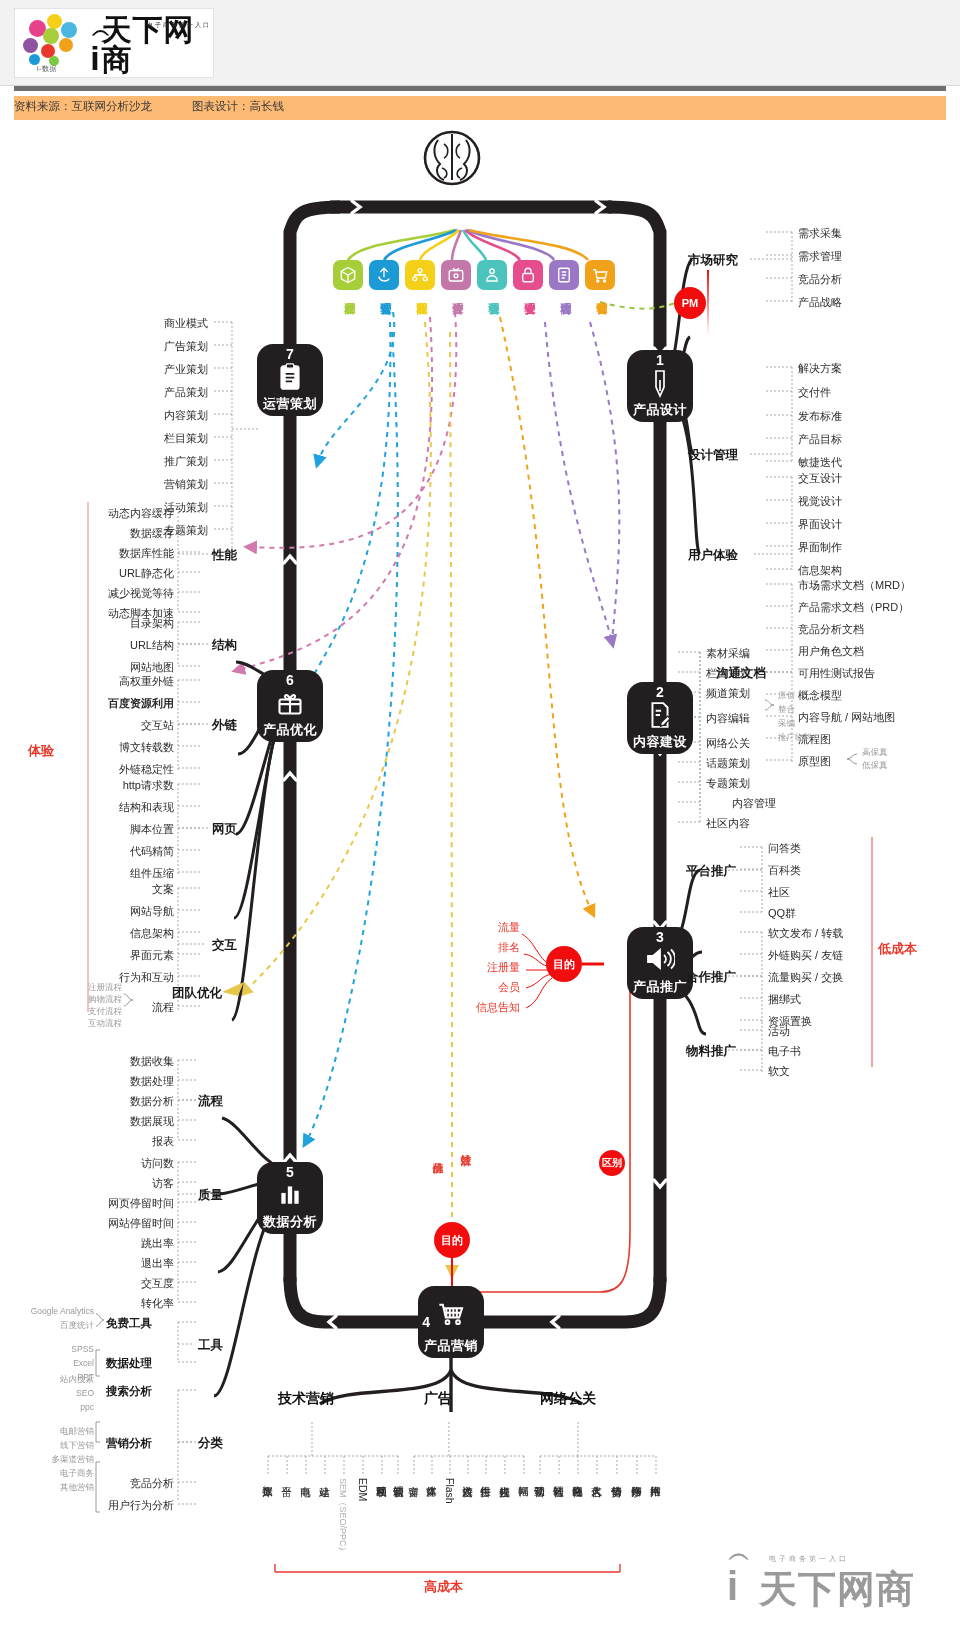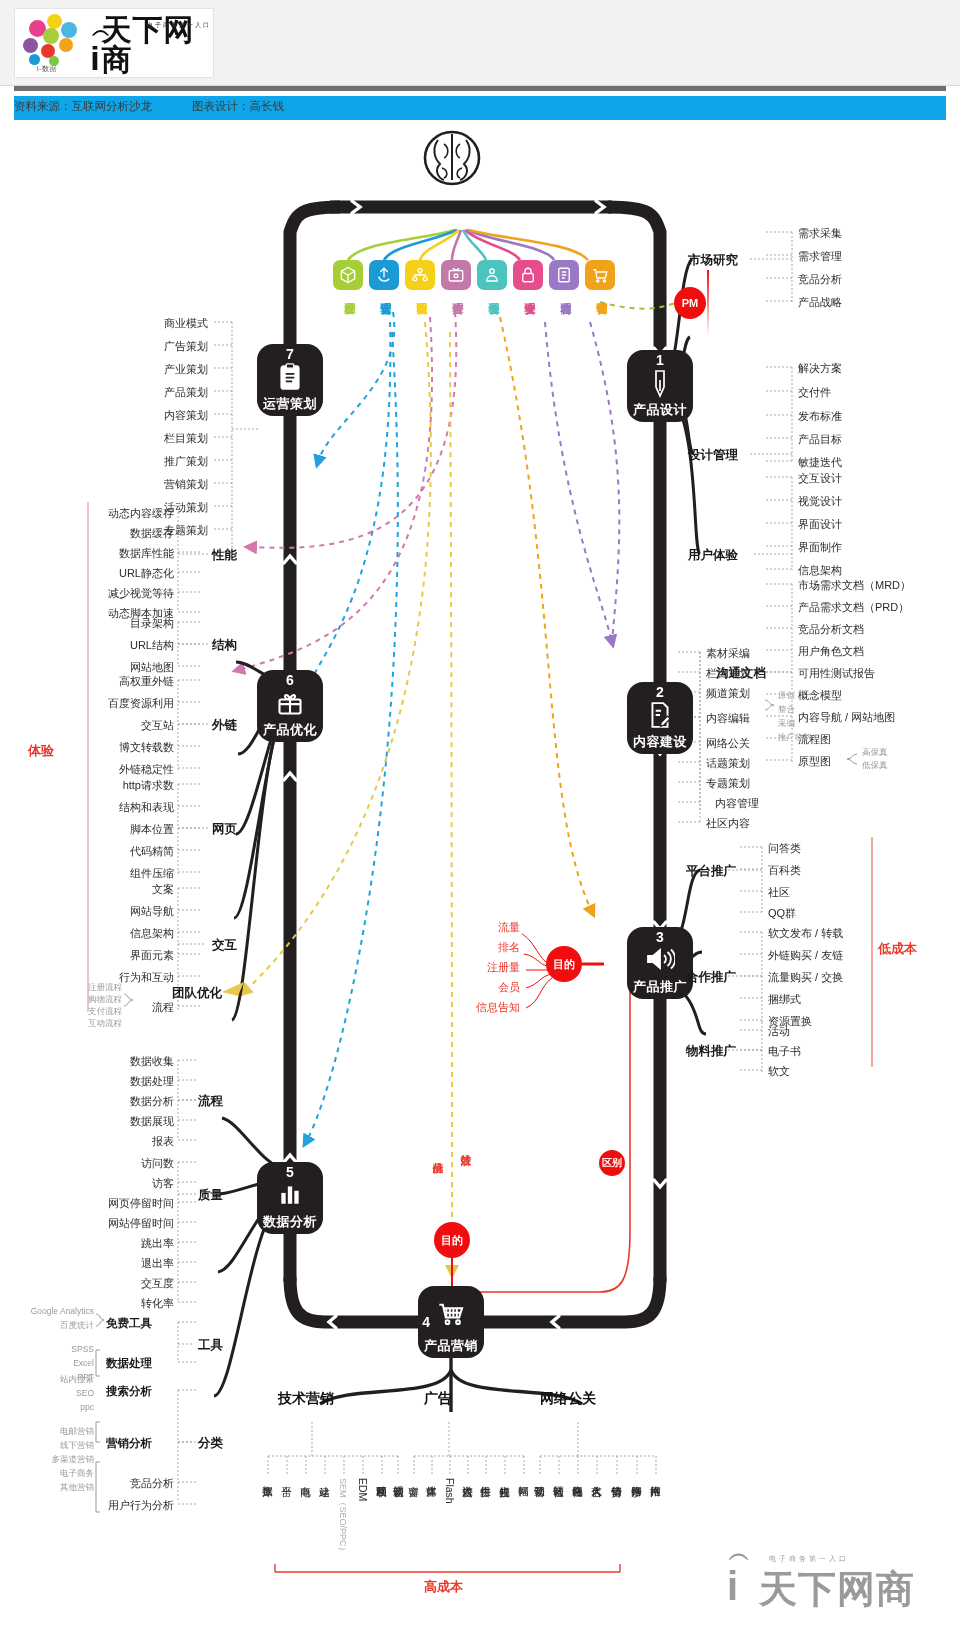--- a/index.html
+++ b/index.html
@@ -37,21 +37,21 @@
   }
   #brand-cn { font-size:30px; font-weight:bold; color:#111; line-height:1; letter-spacing:1px;}
   #brand-tag { position:absolute; right:2px; top:10px; font-size:6px; color:#333; letter-spacing:2px;}
   #main-title {
     position:absolute; left:224px; top:40px; font-size:26px; font-weight:bold;
     color:#1a1a1a; letter-spacing:1px;
   }
   #title-rule { position:absolute; left:14px; top:86px; width:932px; height:5px; background:#6f6f6f;}
   #credits {
     position:absolute; left:14px; top:96px; width:932px; height:24px;
-    font-size:11.5px; color:#3b3b3b; background:#0ea5e9;
+    font-size:11.5px; color:#3b3b3b; background:#fdba74;
   }
   #credits span.lbl { font-weight:normal; }
   #credits .c1 { position:absolute; left:0; top:3px;}
   #credits .c2 { position:absolute; left:178px; top:3px;}
   
   #canvas { position:absolute; left:0; top:122px; width:960px; height:1508px; background:#fff; }
   svg.layer { position:absolute; left:0; top:0; width:960px; height:1508px; }
   
   .node {
     position:absolute; width:66px; height:72px; background:#231f20;
@@ -713,21 +713,21 @@
   <div class="sub" style="left:862px;top:625px;">高保真</div>
   <div class="sub" style="left:862px;top:638px;">低保真</div>
 
   <div class="leaf" style="left:706px;top:524px;">素材采编</div>
   <div class="leaf" style="left:706px;top:544px;">栏目策划</div>
   <div class="leaf" style="left:706px;top:564px;">频道策划</div>
   <div class="leaf" style="left:706px;top:589px;">内容编辑</div>
   <div class="leaf" style="left:706px;top:614px;">网络公关</div>
   <div class="leaf" style="left:706px;top:634px;">话题策划</div>
   <div class="leaf" style="left:706px;top:654px;">专题策划</div>
-  <div class="leaf" style="left:715px;top:674px;">内容管理</div>
+  <div class="leaf" style="left:732px;top:674px;">内容管理</div>
   <div class="leaf" style="left:706px;top:694px;">社区内容</div>
   <div class="sub" style="left:778px;top:568px;">原创</div>
   <div class="sub" style="left:778px;top:582px;">整合</div>
   <div class="sub" style="left:778px;top:596px;">采编</div>
   <div class="sub" style="left:778px;top:610px;">推广物料</div>
 
   <div class="branch" style="left:686px;top:741px;">平台推广</div>
   <div class="leaf" style="left:768px;top:719px;">问答类</div>
   <div class="leaf" style="left:768px;top:741px;">百科类</div>
   <div class="leaf" style="left:768px;top:763px;">社区</div>
@@ -753,21 +753,21 @@
   <div class="leaf r" style="left:78px;top:464px;width:96px;">减少视觉等待</div>
   <div class="leaf r" style="left:78px;top:484px;width:96px;">动态脚本加速</div>
 
   <div class="branch" style="left:212px;top:515px;">结构</div>
   <div class="leaf r" style="left:78px;top:494px;width:96px;">目录架构</div>
   <div class="leaf r" style="left:78px;top:516px;width:96px;">URL结构</div>
   <div class="leaf r" style="left:78px;top:538px;width:96px;">网站地图</div>
 
   <div class="branch" style="left:212px;top:595px;">外链</div>
   <div class="leaf r" style="left:72px;top:552px;width:102px;">高权重外链</div>
-  <div class="leaf r" style="left:72px;top:574px;width:102px;">百度资源利用</div>
+  <div class="leaf r" style="left:72px;top:574px;width:102px;font-weight:bold;">百度资源利用</div>
   <div class="leaf r" style="left:72px;top:596px;width:102px;">交互站</div>
   <div class="leaf r" style="left:72px;top:618px;width:102px;">博文转载数</div>
   <div class="leaf r" style="left:72px;top:640px;width:102px;">外链稳定性</div>
 
   <div class="branch" style="left:212px;top:699px;">网页</div>
   <div class="leaf r" style="left:72px;top:656px;width:102px;">http请求数</div>
   <div class="leaf r" style="left:72px;top:678px;width:102px;">结构和表现</div>
   <div class="leaf r" style="left:72px;top:700px;width:102px;">脚本位置</div>
   <div class="leaf r" style="left:72px;top:722px;width:102px;">代码精简</div>
   <div class="leaf r" style="left:72px;top:744px;width:102px;">组件压缩</div>

